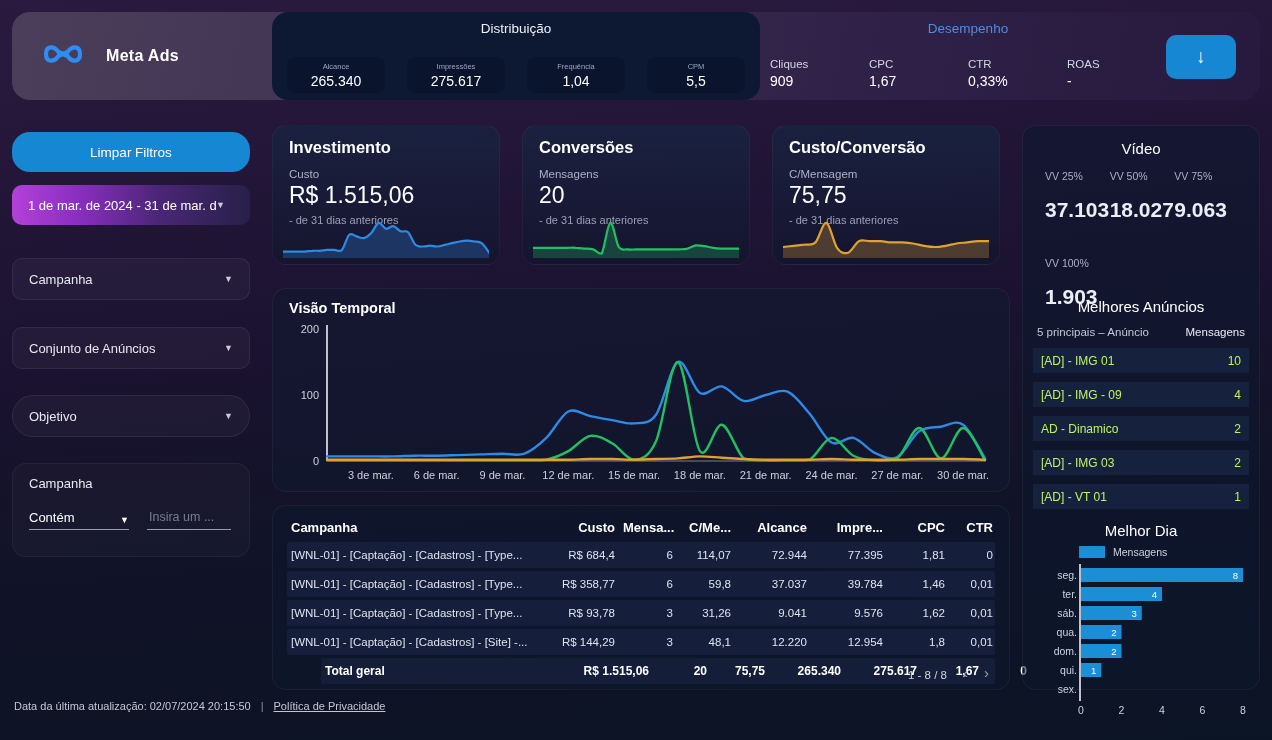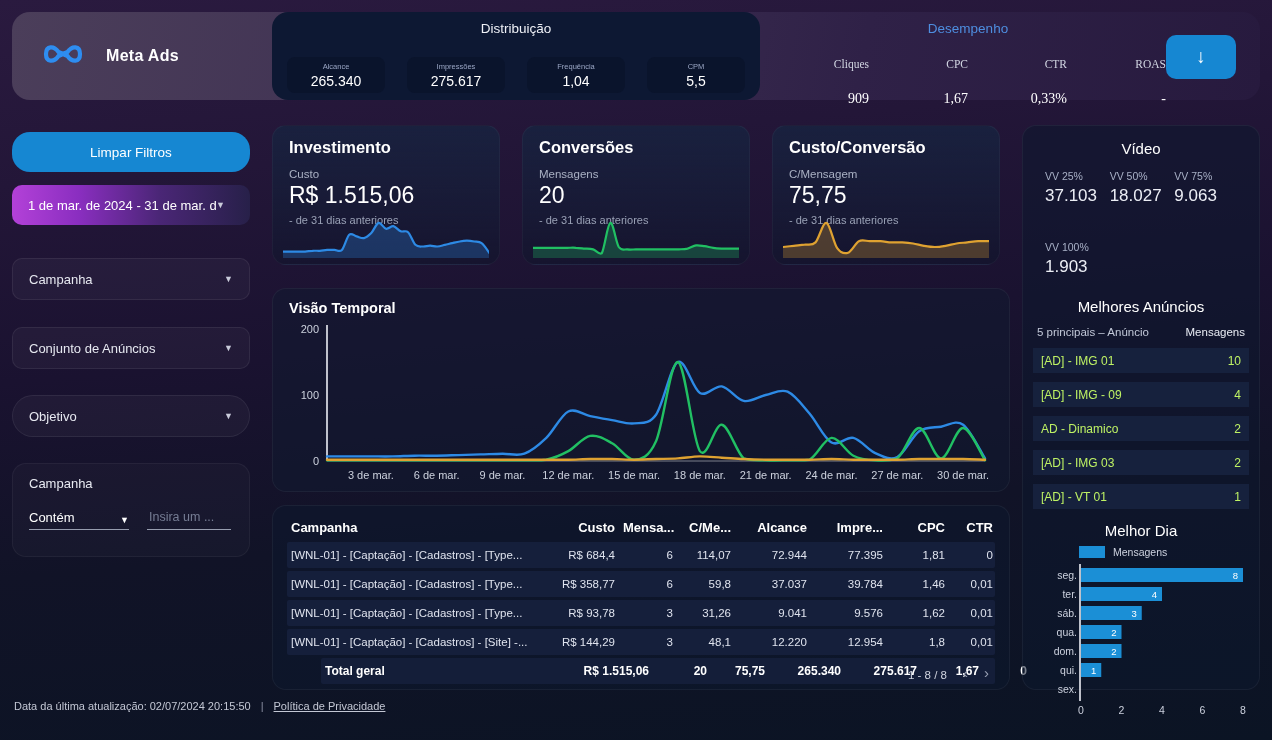--- a/index.html
+++ b/index.html
@@ -14,23 +14,23 @@
   .app-title{color:#fff;font-size:16px;font-weight:bold;letter-spacing:.3px;}
   .dist-panel{left:260px;top:0;width:488px;height:88px;border-radius:16px;background:#0d1833;}
   .panel-title{left:0;right:0;top:9px;text-align:center;color:#eef0f6;font-size:13.5px;}
   .perf-title{color:#4e8ee0;}
   .chip-row{left:12px;right:12px;top:45px;display:flex;gap:22px;justify-content:center;}
   .chip{flex:1;max-width:98px;height:36px;border-radius:8px;background:#0a142c;text-align:center;}
   .chip .lbl{font-size:7.5px;color:#9aa6c4;margin-top:5px;}
   .chip .val{font-size:14px;color:#fff;margin-top:2px;}
   .perf-area{left:758px;top:0;width:396px;height:88px;}
   .perf-row{left:0;right:0;top:46px;display:flex;}
-  .perf-col{flex:1;text-align:right;font-family:Liberation Serif, serif;}
+  .perf-col{flex:1;text-align:left;}
   .perf-col .lbl{font-size:11.5px;color:#d2d6e2;}
-  .perf-col .val{font-size:14px;color:#fff;margin-top:21px;}
+  .perf-col .val{font-size:14px;color:#fff;margin-top:3px;}
   .dl-btn{right:24px;top:23px;width:70px;height:44px;border-radius:10px;background:#1687d2;
     display:flex;align-items:center;justify-content:center;color:#fff;font-size:19px;font-weight:bold;cursor:pointer;}
   
   .side-btn{left:12px;width:238px;height:40px;border-radius:18px;background:#1687d2;color:#fff;
     font-size:13.5px;display:flex;align-items:center;justify-content:center;cursor:pointer;}
   .date-pill{left:12px;top:185px;width:238px;height:40px;border-radius:10px;cursor:pointer;
     background:linear-gradient(90deg,#b341d8 0%,#8a2ec0 28%,#4a2676 62%,#272049 100%);
     display:flex;align-items:center;color:#fff;font-size:13px;padding:0 10px 0 16px;box-sizing:border-box;}
   .date-text{white-space:nowrap;overflow:hidden;width:188px;}
   .dd{left:12px;width:238px;height:42px;border-radius:10px;background:rgba(255,255,255,.035);
@@ -72,21 +72,21 @@
   .num{text-align:right;}
   .pager{position:absolute;right:20px;bottom:8px;display:flex;align-items:flex-end;gap:16px;
     color:#cfd3de;font-size:11.5px;}
   .pager .chv{font-size:15px;color:#9aa1b4;cursor:pointer;}
   
   .right-panel{left:1022px;top:125px;width:238px;height:565px;border-radius:14px;
     background:rgba(13,24,46,.55);border:1px solid rgba(255,255,255,.05);box-sizing:border-box;}
   .rp-title{left:0;right:0;text-align:center;color:#fff;font-size:15px;font-weight:normal;}
   .video-grid{left:22px;right:20px;top:44px;display:grid;grid-template-columns:1fr 1fr 1fr;row-gap:35px;}
   .vstat .lbl{font-size:10.5px;color:#a8b0c6;}
-  .vstat .val{font-size:17px;color:#eceef5;margin-top:4px;}
+  .vstat .val{font-size:21px;color:#eceef5;margin-top:16px;font-weight:bold;}
   .ads-head{left:14px;right:14px;top:200px;display:flex;justify-content:space-between;
     font-size:11.5px;color:#c2c8d8;}
   .ads-rows{left:10px;right:10px;top:222px;}
   .ad-row{height:25px;background:#16213d;border-radius:0;margin-bottom:9px;display:flex;
     justify-content:space-between;align-items:center;padding:0 8px;color:#bef264;font-size:12px;cursor:pointer;}
   .legend{left:56px;top:420px;display:flex;align-items:center;gap:8px;color:#cdd2df;font-size:10.5px;}
   .legend .sw{width:26px;height:12px;background:#1b8fd6;}
   .bars-chart{left:14px;top:438px;width:212px;height:152px;}
   
   .footer{left:14px;top:700px;color:#c3c7d4;font-size:11px;display:flex;gap:10px;align-items:center;}

